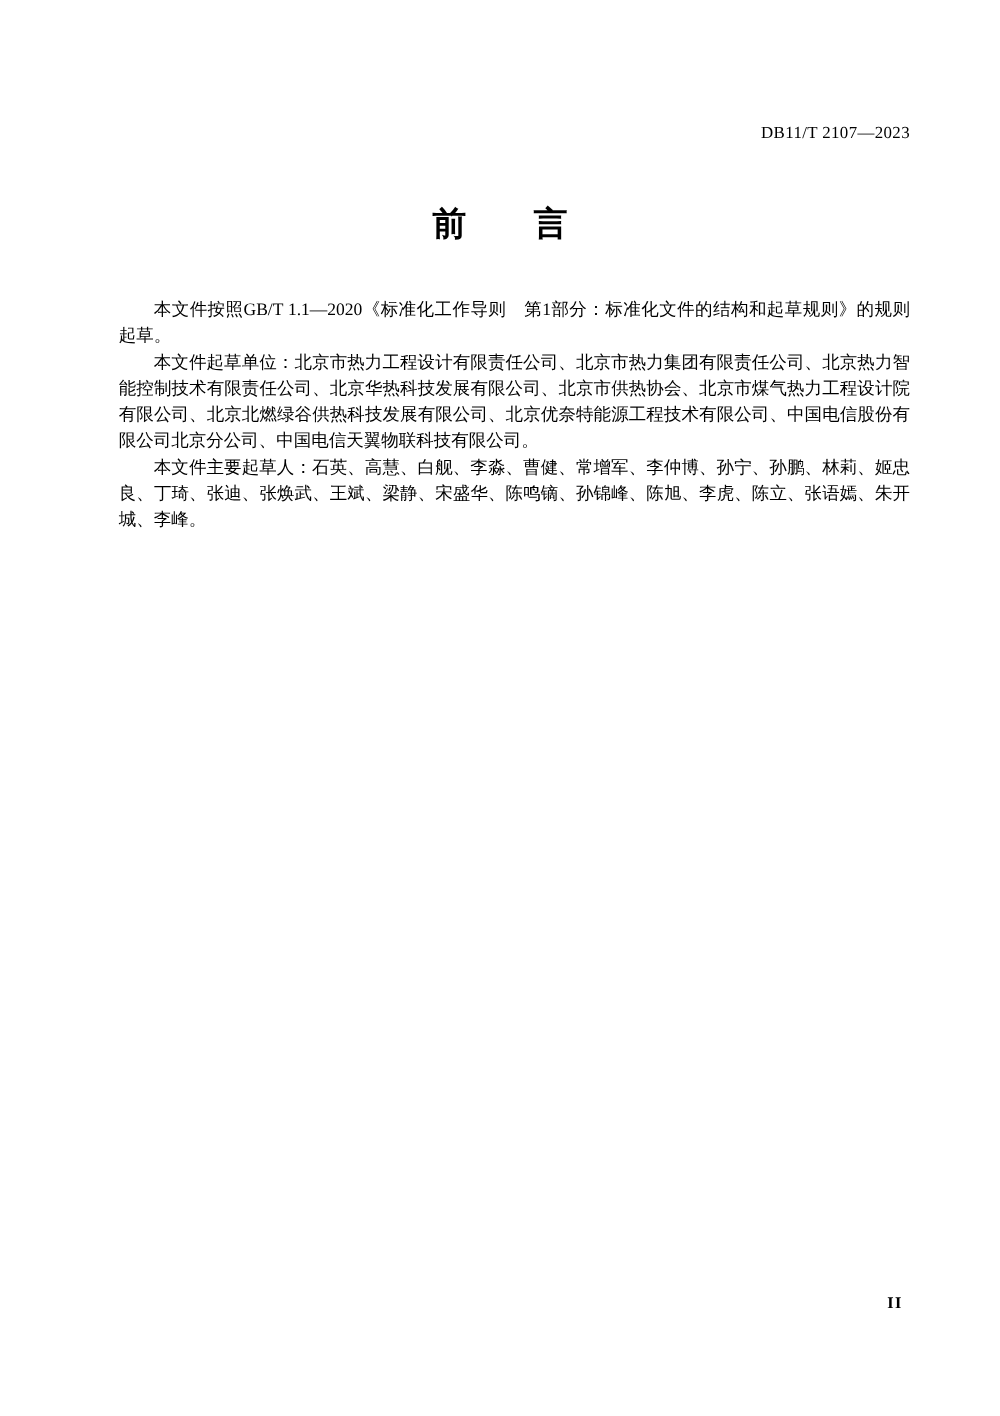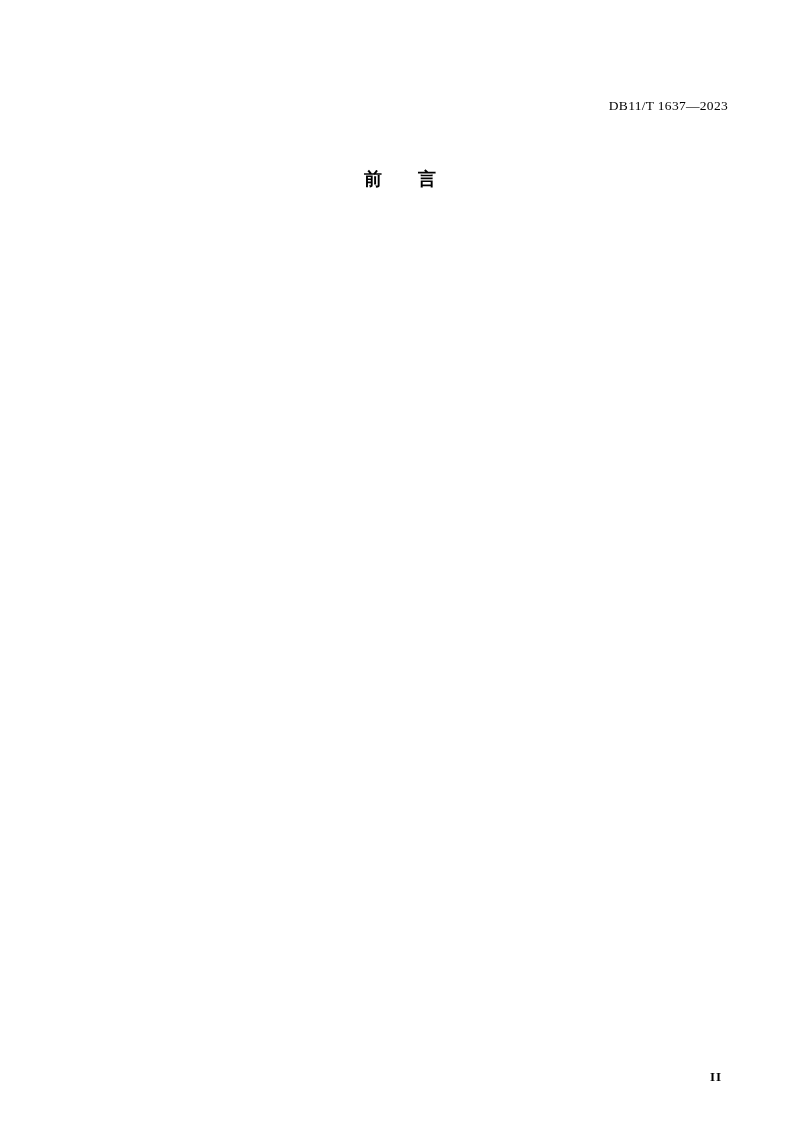--- a/index.html
+++ b/index.html
@@ -26,55 +26,58 @@
   }
   .doc-title {
     position: absolute;
     top: 163px;
     left: 0;
     width: 800px;
     margin: 0;
     text-align: center;
     font-family: "Liberation Sans", "DejaVu Sans", sans-serif;
     font-weight: bold;
-    font-size: 18px;
+    font-size: 27px;
     line-height: 32px;
     color: #000000;
   }
   .body-text {
     position: absolute;
     top: 238px;
     left: 95px;
     width: 633px;
   }
   .body-text p {
     margin: 0;
     font-size: 14px;
     line-height: 21px;
     text-align: justify;
     text-justify: inter-ideograph;
     text-indent: 2em;
     word-break: break-all;
   }
   .page-number {
     position: absolute;
-    top: 1069px;
+    top: 1034px;
     right: 78px;
     font-size: 13px;
     font-weight: bold;
     letter-spacing: 1px;
   }
 </style>
 </head>
 <body>
 
 <div class="page">
 
-  <div class="header-code">DB11/T 1637—2023</div>
+  <div class="header-code">DB11/T 2107—2023</div>
 
   <h1 class="doc-title">前　　言</h1>
 
   <div class="body-text">
+    <p>本文件按照GB/T 1.1—2020《标准化工作导则　第1部分：标准化文件的结构和起草规则》的规则起草。</p>
+    <p>本文件起草单位：北京市热力工程设计有限责任公司、北京市热力集团有限责任公司、北京热力智能控制技术有限责任公司、北京华热科技发展有限公司、北京市供热协会、北京市煤气热力工程设计院有限公司、北京北燃绿谷供热科技发展有限公司、北京优奈特能源工程技术有限公司、中国电信股份有限公司北京分公司、中国电信天翼物联科技有限公司。</p>
+    <p>本文件主要起草人：石英、高慧、白舰、李淼、曹健、常增军、李仲博、孙宁、孙鹏、林莉、姬忠良、丁琦、张迪、张焕武、王斌、梁静、宋盛华、陈鸣镝、孙锦峰、陈旭、李虎、陈立、张语嫣、朱开城、李峰。</p>
   </div>
 
   <div class="page-number">II</div>
 
 </div>
 
 </body></html>

